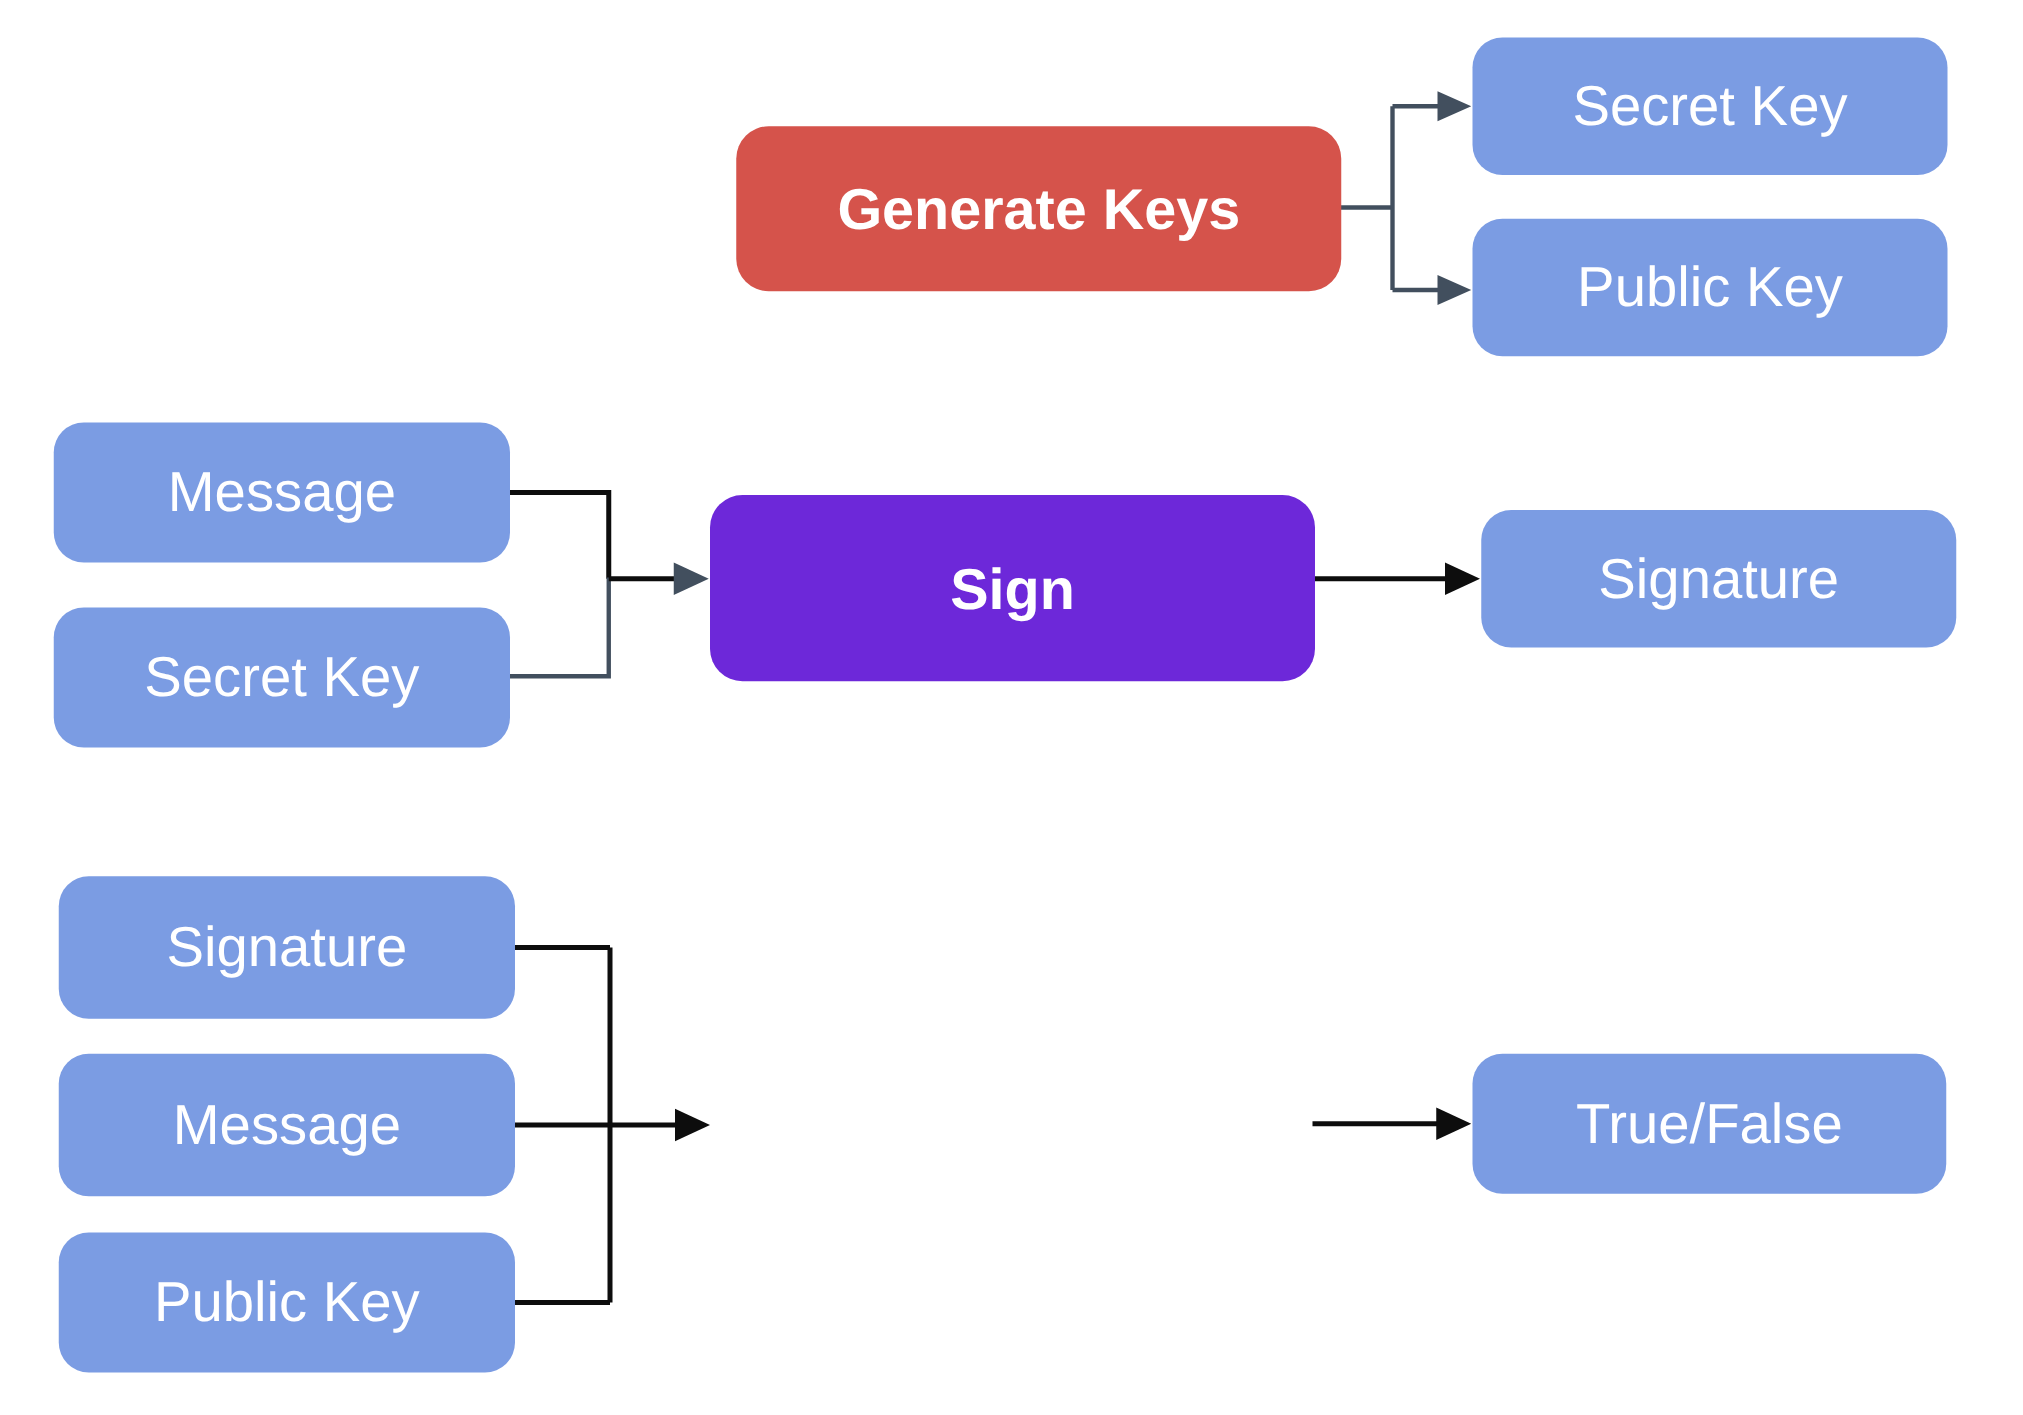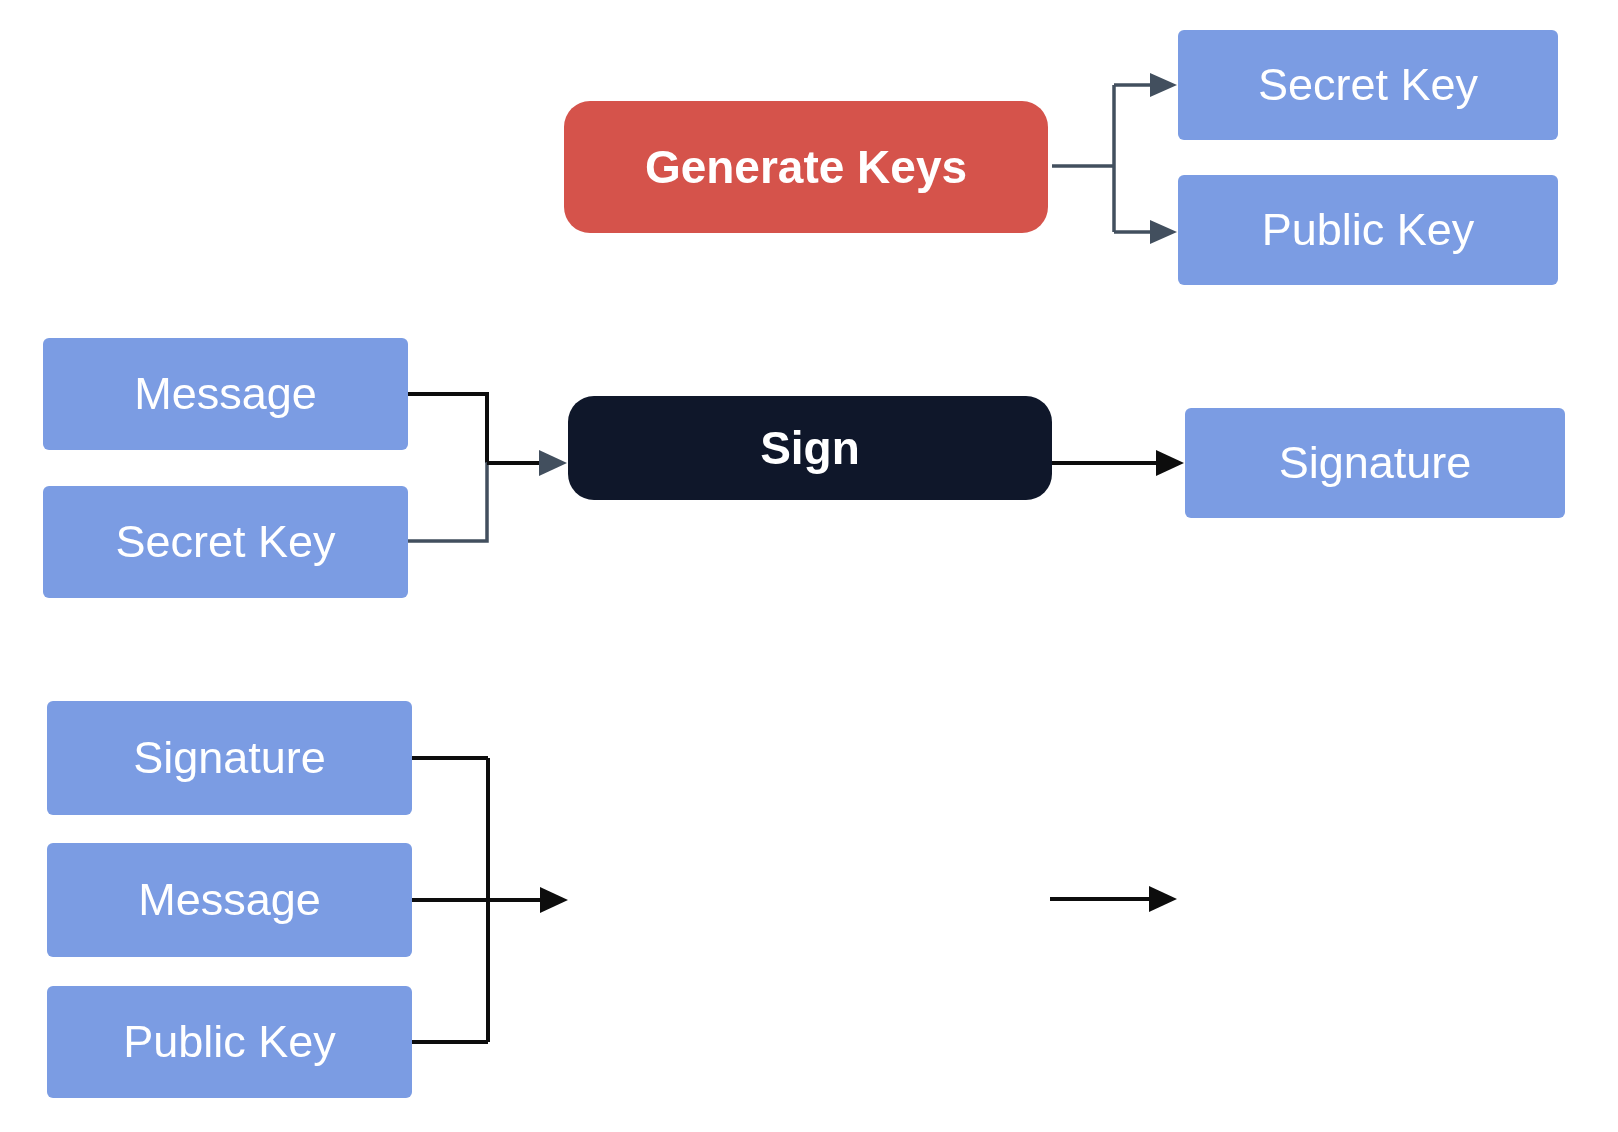--- a/index.html
+++ b/index.html
@@ -10,21 +10,21 @@
     font-family:"Liberation Sans", sans-serif;
     overflow:hidden;
   }
   #connectors{position:absolute;left:0;top:0;z-index:0;}
   .node{
     position:absolute;z-index:1;
     display:flex;align-items:center;justify-content:center;
     text-align:center;
   }
   .node.process{border-radius:26px;font-weight:700;font-size:46px;}
-  .node.data{border-radius:6px;font-weight:400;font-size:45px;}
+  .node.data{border-radius:24px;font-weight:400;font-size:45px;}
   .node span{white-space:nowrap;}
 </style>
 </head>
 <body>
 
 <div id="canvas" style="background: rgb(255, 255, 255); color: rgb(255, 255, 255);">
 
   <svg id="connectors" width="1618" height="1132" viewBox="0 0 1618 1132">
 
     <g>
@@ -55,55 +55,58 @@
       <polyline points="412,900 544,900" fill="none" stroke-width="4" stroke="#0d0d0d"></polyline>
       <polygon points="568,900 540,887 540,913" fill="#0d0d0d"></polygon>
     </g>
 
     <g>
       <polyline points="1050,899 1153,899" fill="none" stroke-width="4" stroke="#0d0d0d"></polyline>
       <polygon points="1177,899 1149,886 1149,912" fill="#0d0d0d"></polygon>
     </g>
   </svg>
 
-  <div class="node process" style="left: 564px; top: 101px; width: 484px; height: 132px; background: rgb(213, 83, 75);">
+  <div class="node process" style="left: 589px; top: 101px; width: 484px; height: 132px; background: rgb(213, 83, 75);">
     <span>Generate Keys</span>
   </div>
 
   <div class="node data" style="left: 1178px; top: 30px; width: 380px; height: 110px; background: rgb(123, 156, 227);">
     <span>Secret Key</span>
   </div>
 
   <div class="node data" style="left: 1178px; top: 175px; width: 380px; height: 110px; background: rgb(123, 156, 227);">
     <span>Public Key</span>
   </div>
 
   <div class="node data" style="left: 43px; top: 338px; width: 365px; height: 112px; background: rgb(123, 156, 227);">
     <span>Message</span>
   </div>
 
   <div class="node data" style="left: 43px; top: 486px; width: 365px; height: 112px; background: rgb(123, 156, 227);">
     <span>Secret Key</span>
   </div>
 
-  <div class="node process" style="left: 568px; top: 396px; width: 484px; height: 104px; background: #0f172a;">
+  <div class="node process" style="left: 568px; top: 396px; width: 484px; height: 149px; background: #6d28d9;">
     <span>Sign</span>
   </div>
 
   <div class="node data" style="left: 1185px; top: 408px; width: 380px; height: 110px; background: rgb(123, 156, 227);">
     <span>Signature</span>
   </div>
 
   <div class="node data" style="left: 47px; top: 701px; width: 365px; height: 114px; background: rgb(123, 156, 227);">
     <span>Signature</span>
   </div>
 
   <div class="node data" style="left: 47px; top: 843px; width: 365px; height: 114px; background: rgb(123, 156, 227);">
     <span>Message</span>
   </div>
 
   <div class="node data" style="left: 47px; top: 986px; width: 365px; height: 112px; background: rgb(123, 156, 227);">
     <span>Public Key</span>
   </div>
 
 
+  <div class="node data" style="left: 1178px; top: 843px; width: 379px; height: 112px; background: rgb(123, 156, 227);">
+    <span>True/False</span>
+  </div>
 
 </div>
 
 </body></html>

